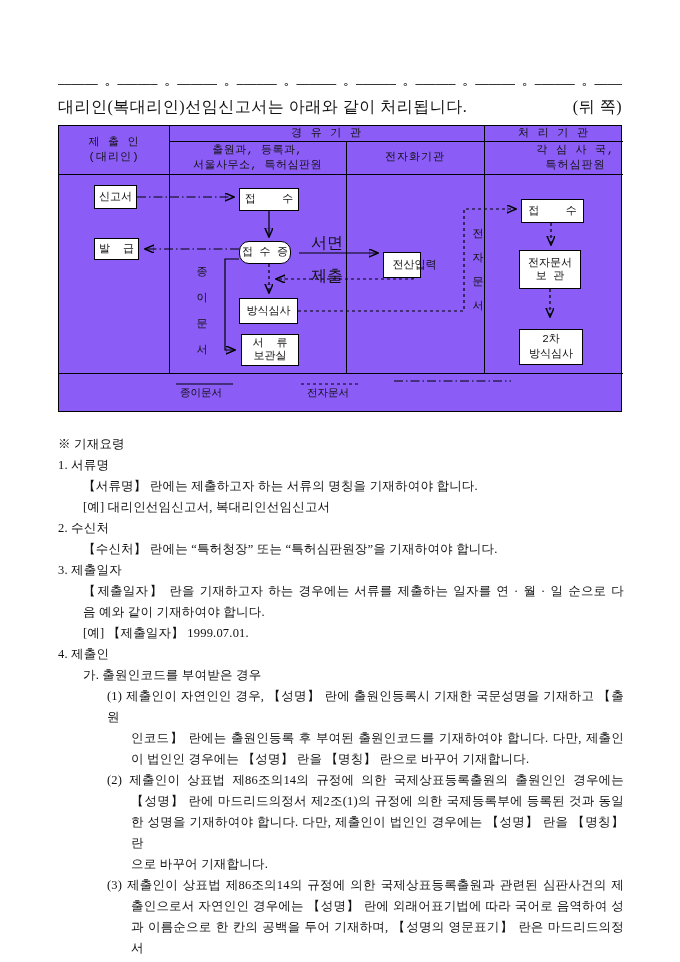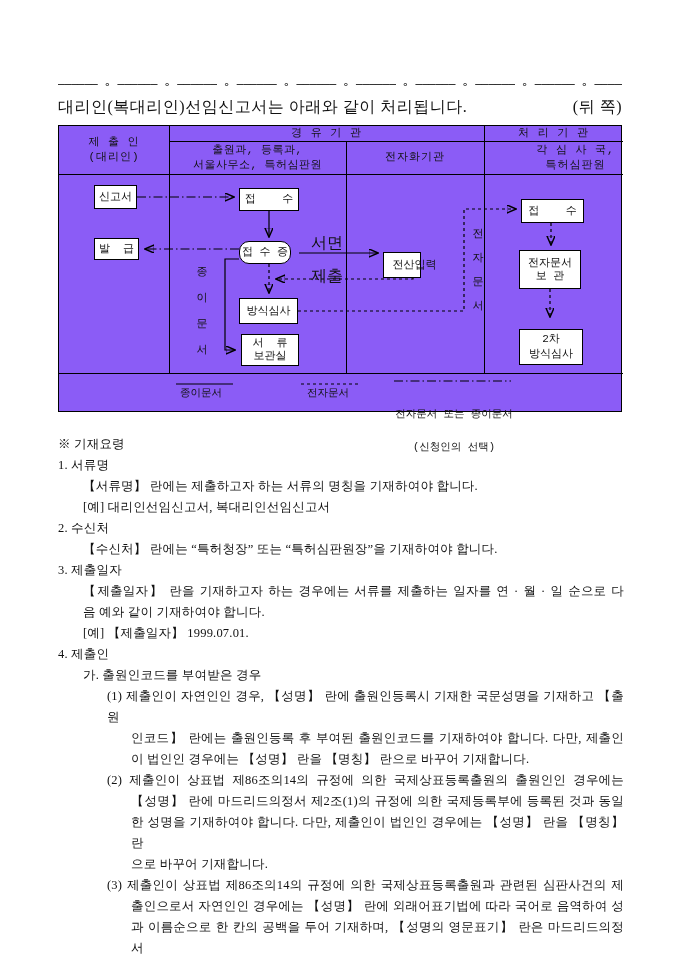--- a/index.html
+++ b/index.html
@@ -149,24 +149,20 @@
 
     <div class="flabel" style="left:250px;top:91px;width:36px;">
       <div>서면</div>
       <div>제출</div>
     </div>
     <div class="vtext" style="left:136px;top:133px;">종이문서</div>
     <div class="vtext" style="left:412px;top:96px;line-height:24px;">전자문서</div>
 
     <div class="legend-label" style="left:112px;top:262px;width:60px;">종이문서</div>
     <div class="legend-label" style="left:239px;top:262px;width:60px;">전자문서</div>
-    <div class="legend-label" style="left:315px;top:261px;width:160px;">
-      <div>전자문서 또는 종이문서</div>
-      <div>(신청인의 선택)</div>
-    </div>
   </div>
 
   <div class="abs instructions">
 
   <div class="iline ind0">※ 기재요령</div>
       <div class="iline ind0">1. 서류명</div>
       <div class="iline ind1">【서류명】 란에는 제출하고자 하는 서류의 명칭을 기재하여야 합니다.</div>
       <div class="iline ind1">[예] 대리인선임신고서, 복대리인선임신고서</div>
       <div class="iline ind0">2. 수신처</div>
       <div class="iline ind1">【수신처】 란에는 “특허청장” 또는 “특허심판원장”을 기재하여야 합니다.</div>

